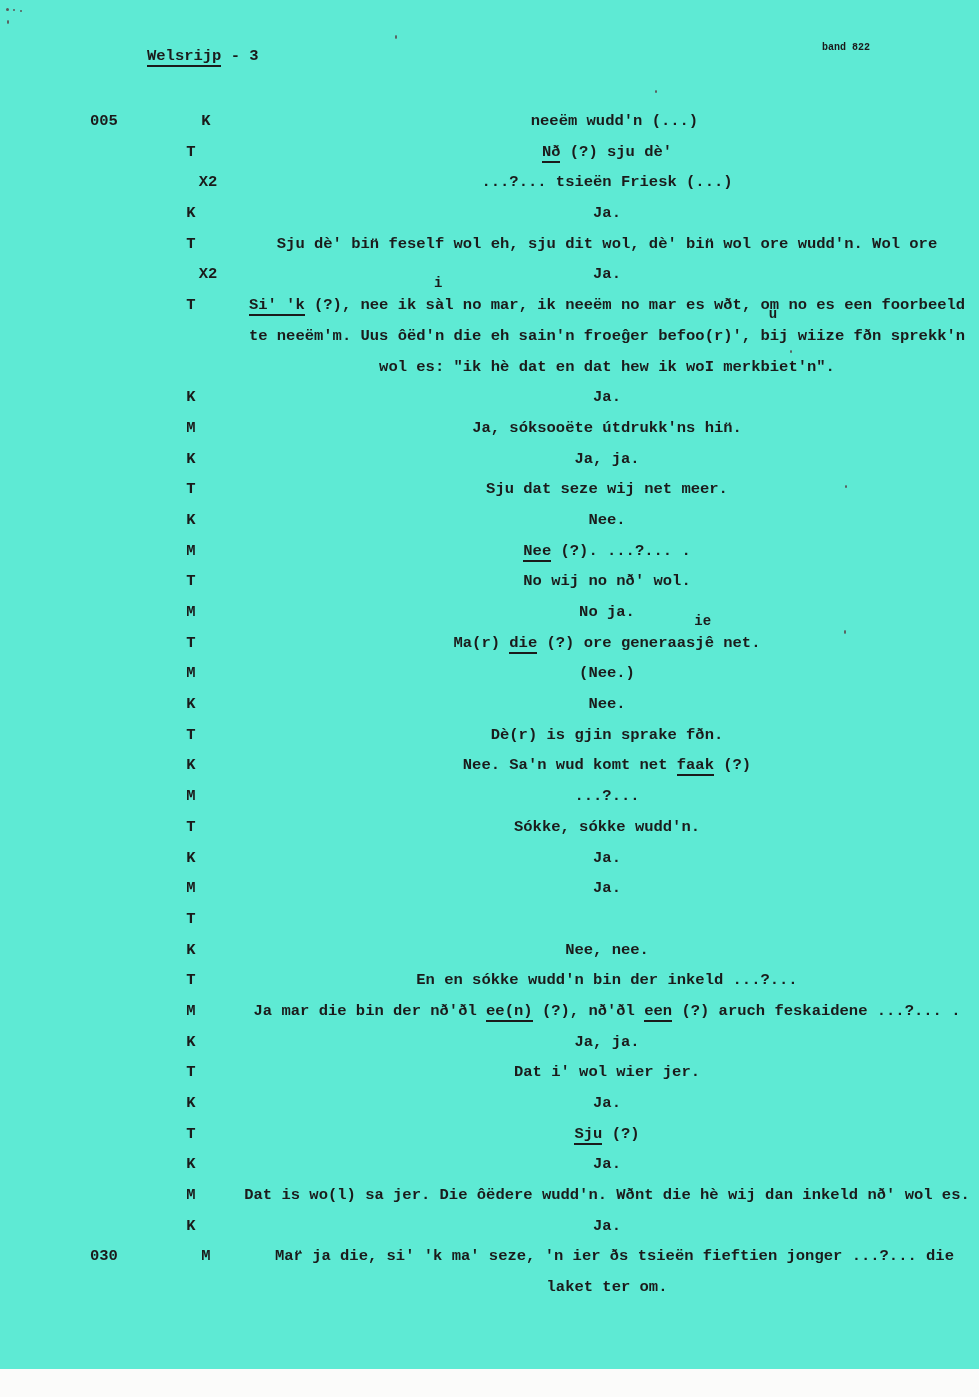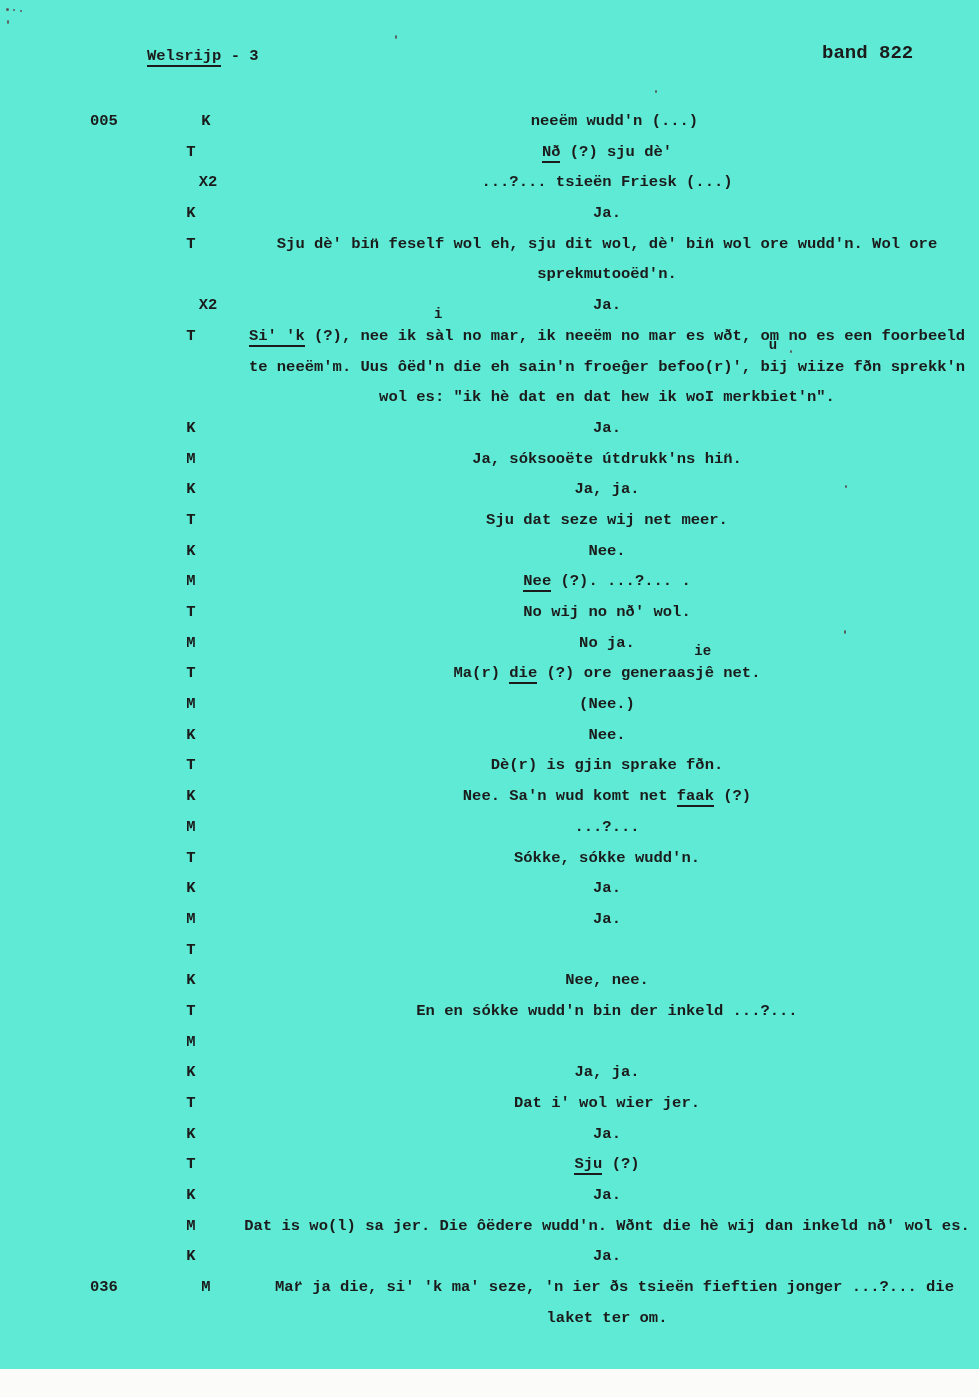--- a/index.html
+++ b/index.html
@@ -11,21 +11,21 @@
     -webkit-font-smoothing:antialiased;
   }
   .page { position:relative; width:979px; height:1369px; overflow:hidden; background:#5eead4;text-align:center; }
 
   .hdr-left {
     position:absolute; left:147px; top:47px;
     font-size:15.5px; font-weight:700; white-space:pre;
   }
   .hdr-right {
     position:absolute; left:822px; top:42px;
-    font-size:19px; font-weight:700; white-space:pre;
+    font-size:10px; font-weight:700; white-space:pre;
   }
 
   .rows { position:absolute; left:0; top:106px; width:979px; }
   .row {
     display:flex; height:30.7px; line-height:30.7px;
     font-size:15.5px; font-weight:700; white-space:pre;
   }
   .num  { flex:0 0 103px; box-sizing:border-box; padding-left:90px; }
   .sp   { flex:0 0 132px; box-sizing:border-box; padding-left:44px; }
   .sp.x2{ padding-left:78px; }
@@ -49,21 +49,20 @@
   <div class="hdr-left"><span class="ul">Welsrijp</span><span> - 3</span></div>
 
   <div class="hdr-right">band 822</div>
 
   <div class="rows" id="rows">
       <div class="row"><span class="num">005</span><span class="sp">K</span><span class="txt">neeëm wudd'n (...)</span></div>
       <div class="row"><span class="num"></span><span class="sp">T</span><span class="txt"><span class="ul">Nð</span> (?) sju dè'</span></div>
       <div class="row"><span class="num"></span><span class="sp x2">X2</span><span class="txt">...?... tsieën Friesk (...)</span></div>
       <div class="row"><span class="num"></span><span class="sp">K</span><span class="txt">Ja.</span></div>
       <div class="row"><span class="num"></span><span class="sp">T</span><span class="txt">Sju dè' bin̈ feself wol eh, sju dit wol, dè' bin̈ wol ore wudd'n. Wol ore</span></div>
-      <div class="row"><span class="num"></span><span class="sp"></span><span class="txt">sprekmutooëd'n.</span></div>
       <div class="row"><span class="num"></span><span class="sp x2">X2</span><span class="txt">Ja.</span></div>
       <div class="row"><span class="num"></span><span class="sp">T</span><span class="txt"><span class="ul">Si' 'k</span> (?), nee ik s<span class="over">à<span class="above">i</span></span>l no mar, ik neeëm no mar es wðt, om no es een foorbeeld</span></div>
       <div class="row"><span class="num"></span><span class="sp"></span><span class="txt">te neeëm'm. Uus ôëd'n die eh sain'n froeĝer befoo(r)', b<span class="over">i<span class="above">u</span></span>j wiize fðn sprekk'n</span></div>
       <div class="row"><span class="num"></span><span class="sp"></span><span class="txt">wol es: "ik hè dat en dat hew ik woI merkbiet'n".</span></div>
       <div class="row"><span class="num"></span><span class="sp">K</span><span class="txt">Ja.</span></div>
       <div class="row"><span class="num"></span><span class="sp">M</span><span class="txt">Ja, sóksooëte útdrukk'ns hin̈.</span></div>
       <div class="row"><span class="num"></span><span class="sp">K</span><span class="txt">Ja, ja.</span></div>
       <div class="row"><span class="num"></span><span class="sp">T</span><span class="txt">Sju dat seze wij net meer.</span></div>
       <div class="row"><span class="num"></span><span class="sp">K</span><span class="txt">Nee.</span></div>
       <div class="row"><span class="num"></span><span class="sp">M</span><span class="txt"><span class="ul">Nee</span> (?). ...?... .</span></div>
@@ -74,29 +73,29 @@
       <div class="row"><span class="num"></span><span class="sp">K</span><span class="txt">Nee.</span></div>
       <div class="row"><span class="num"></span><span class="sp">T</span><span class="txt">Dè(r) is gjin sprake fðn.</span></div>
       <div class="row"><span class="num"></span><span class="sp">K</span><span class="txt">Nee. Sa'n wud komt net <span class="ul">faak</span> (?)</span></div>
       <div class="row"><span class="num"></span><span class="sp">M</span><span class="txt">...?...</span></div>
       <div class="row"><span class="num"></span><span class="sp">T</span><span class="txt">Sókke, sókke wudd'n.</span></div>
       <div class="row"><span class="num"></span><span class="sp">K</span><span class="txt">Ja.</span></div>
       <div class="row"><span class="num"></span><span class="sp">M</span><span class="txt">Ja.</span></div>
       <div class="row"><span class="num"></span><span class="sp">T</span></div>
       <div class="row"><span class="num"></span><span class="sp">K</span><span class="txt">Nee, nee.</span></div>
       <div class="row"><span class="num"></span><span class="sp">T</span><span class="txt">En en sókke wudd'n bin der inkeld ...?...</span></div>
-      <div class="row"><span class="num"></span><span class="sp">M</span></div>
+      <div class="row"><span class="num"></span><span class="sp">M</span><span class="txt">Ja mar die bin der nð'ðl <span class="ul">ee(n)</span> (?), nð'ðl <span class="ul">een</span> (?) aruch feskaidene ...?... .</span></div>
       <div class="row"><span class="num"></span><span class="sp">K</span><span class="txt">Ja, ja.</span></div>
       <div class="row"><span class="num"></span><span class="sp">T</span><span class="txt">Dat i' wol wier jer.</span></div>
       <div class="row"><span class="num"></span><span class="sp">K</span><span class="txt">Ja.</span></div>
       <div class="row"><span class="num"></span><span class="sp">T</span><span class="txt"><span class="ul">Sju</span> (?)</span></div>
       <div class="row"><span class="num"></span><span class="sp">K</span><span class="txt">Ja.</span></div>
       <div class="row"><span class="num"></span><span class="sp">M</span><span class="txt">Dat is wo(l) sa jer. Die ôëdere wudd'n. Wðnt die hè wij dan inkeld nð' wol es.</span></div>
       <div class="row"><span class="num"></span><span class="sp">K</span><span class="txt">Ja.</span></div>
-      <div class="row"><span class="num">036</span><span class="sp">M</span><span class="txt">Mar̈ ja die, si' 'k ma' seze, 'n ier ðs tsieën fieftien jonger ...?... die</span></div>
+      <div class="row"><span class="num">030</span><span class="sp">M</span><span class="txt">Mar̈ ja die, si' 'k ma' seze, 'n ier ðs tsieën fieftien jonger ...?... die</span></div>
       <div class="row"><span class="num"></span><span class="sp"></span><span class="txt">laket ter om.</span></div>
     </div>
 
   <div class="speck" style="left:6px;  top:8px;  width:3px; height:3px;"></div>
   <div class="speck" style="left:13px; top:9px;  width:2px; height:2px;"></div>
   <div class="speck" style="left:20px; top:10px; width:2px; height:2px;"></div>
   <div class="speck" style="left:7px;  top:20px; width:2px; height:4px;"></div>
   <div class="speck" style="left:395px;top:35px; width:2px; height:4px;"></div>
   <div class="speck" style="left:655px;top:90px; width:2px; height:3px;"></div>
   <div class="speck" style="left:790px;top:350px;width:2px; height:3px;"></div>

